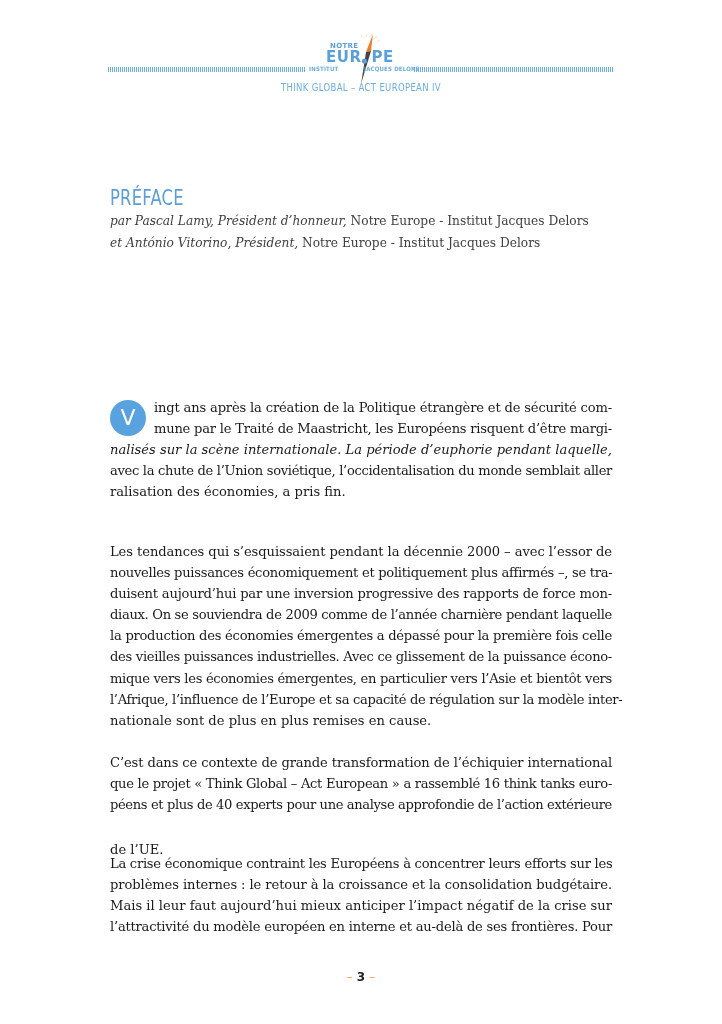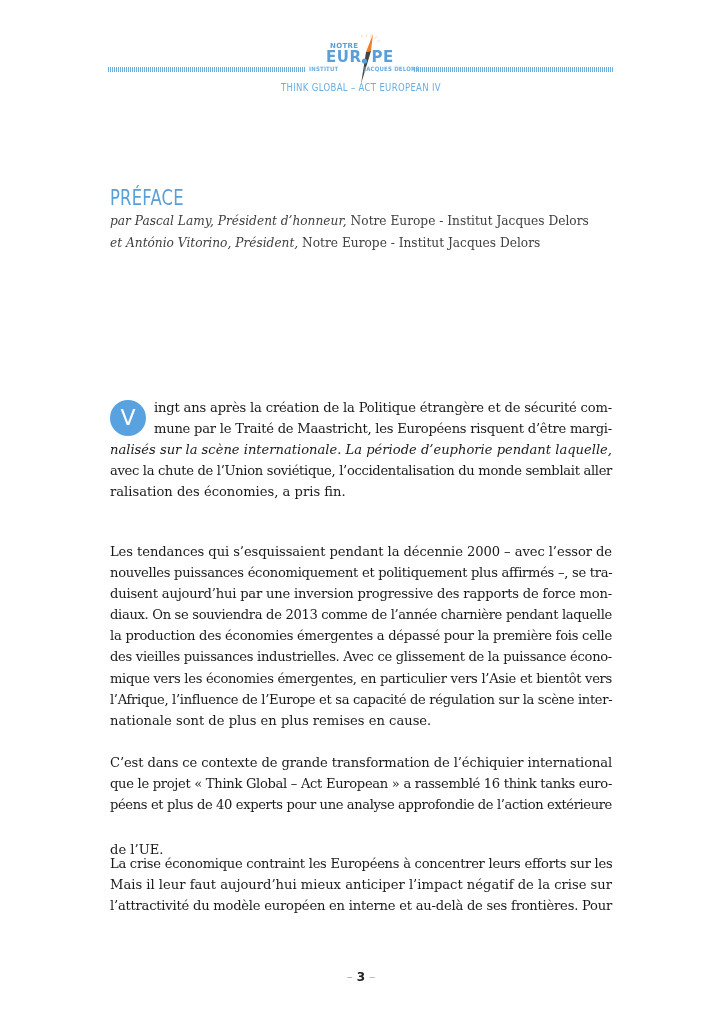--- a/index.html
+++ b/index.html
@@ -84,37 +84,38 @@
   <span class="line indent" style="width: 458px; letter-spacing: -0.229911px;">mune par le Traité de Maastricht, les Européens risquent d’être margi-</span>
   <span class="line" style="width: 502px; letter-spacing: -0.00616776px; font-style: italic;">nalisés sur la scène internationale. La période d’euphorie pendant laquelle,</span>
   <span class="line" style="width: 502px; letter-spacing: -0.320508px;">avec la chute de l’Union soviétique, l’occidentalisation du monde semblait aller</span>
   <span class="line last" style="width: 502px;">ralisation des économies, a pris fin.</span>
 </div>
 
 <div class="body-text p2">
   <span class="line" style="width: 502px; letter-spacing: -0.0729167px;">Les tendances qui s’esquissaient pendant la décennie 2000 – avec l’essor de</span>
   <span class="line" style="width: 502px; letter-spacing: -0.280641px;">nouvelles puissances économiquement et politiquement plus affirmés –, se tra-</span>
   <span class="line" style="width: 502px; letter-spacing: -0.189762px;">duisent aujourd’hui par une inversion progressive des rapports de force mon-</span>
-  <span class="line" style="width: 502px; letter-spacing: -0.323542px;">diaux. On se souviendra de 2013 comme de l’année charnière pendant laquelle</span>
+  <span class="line" style="width: 502px; letter-spacing: -0.323542px;">diaux. On se souviendra de 2009 comme de l’année charnière pendant laquelle</span>
   <span class="line" style="width: 502px; letter-spacing: -0.259868px;">la production des économies émergentes a dépassé pour la première fois celle</span>
   <span class="line" style="width: 502px; letter-spacing: -0.297852px;">des vieilles puissances industrielles. Avec ce glissement de la puissance écono-</span>
   <span class="line" style="width: 502px; letter-spacing: -0.301622px;">mique vers les économies émergentes, en particulier vers l’Asie et bientôt vers</span>
-  <span class="line" style="width: 502px; letter-spacing: -0.331325px;">l’Afrique, l’influence de l’Europe et sa capacité de régulation sur la scène inter-</span>
+  <span class="line" style="width: 502px; letter-spacing: -0.331325px;">l’Afrique, l’influence de l’Europe et sa capacité de régulation sur la modèle inter-</span>
   <span class="line last" style="width: 502px;">nationale sont de plus en plus remises en cause.</span>
 </div>
 
 <div class="body-text p3">
   <span class="line" style="width: 502px; letter-spacing: -0.112253px;">C’est dans ce contexte de grande transformation de l’échiquier international</span>
   <span class="line" style="width: 502px; letter-spacing: -0.30629px;">que le projet « Think Global – Act European » a rassemblé 16 think tanks euro-</span>
   <span class="line" style="width: 502px; letter-spacing: -0.38034px;">péens et plus de 40 experts pour une analyse approfondie de l’action extérieure</span>
   <span class="line last" style="width: 502px; margin-top: 24px;">de l’UE.</span>
 </div>
 
 <div class="body-text p4">
   <span class="line" style="width: 502px; letter-spacing: -0.266226px;">La crise économique contraint les Européens à concentrer leurs efforts sur les</span>
+  <span class="line" style="width: 502px; letter-spacing: -0.0905449px;">problèmes internes : le retour à la croissance et la consolidation budgétaire.</span>
   <span class="line" style="width: 502px;">Mais il leur faut aujourd’hui mieux anticiper l’impact négatif de la crise sur</span>
   <span class="line" style="width: 502px; letter-spacing: -0.221123px;">l’attractivité du modèle européen en interne et au-delà de ses frontières. Pour</span>
 </div>
 
 <div class="pagenum">
   <span class="dash">–</span>
   <span>3</span>
   <span class="dash">–</span>
 </div>
 

